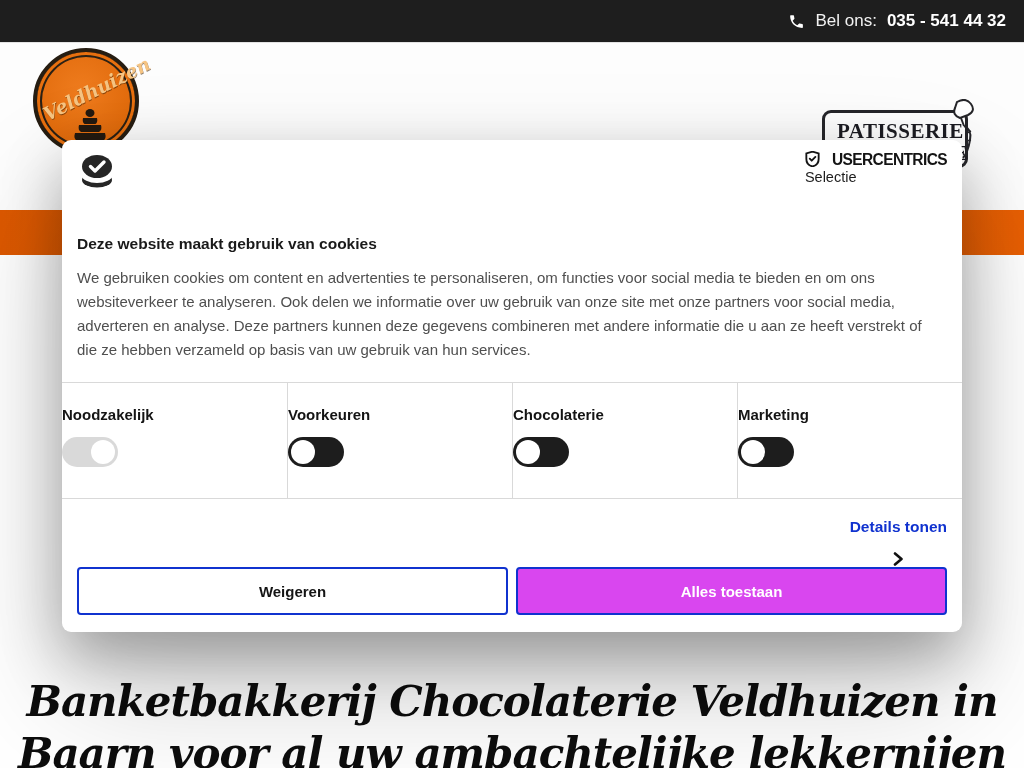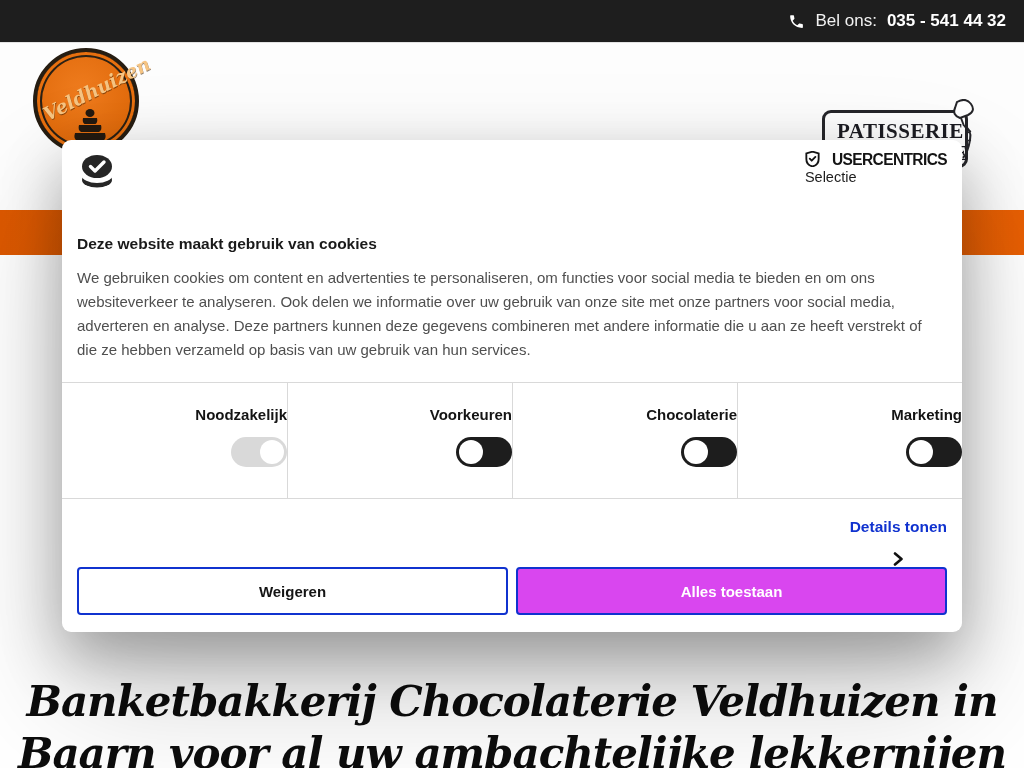--- a/index.html
+++ b/index.html
@@ -59,21 +59,21 @@
   .uc-product { font-size:14.5px; color:#1d1d1d; margin-top:1px; }
 
   .dlg-title { padding:40px 15px 0 15px; font-size:15.5px; font-weight:bold; color:#1a1a1a; }
   .dlg-body { padding:13px 15px 0 15px; font-size:15px; line-height:24px; color:#4f4f4f;
               max-width:885px; }
 
   
   .consent { position:absolute; left:0; top:242px; width:900px; height:117px;
              border-top:1px solid #d9d9d9; border-bottom:1px solid #d9d9d9;
              display:flex; }
-  .cat-cell { width:225px; display:flex; flex-direction:column; align-items:flex-end; }
+  .cat-cell { width:225px; display:flex; flex-direction:column; align-items:flex-start; }
   .cat-cell + .cat-cell { border-left:1px solid #d9d9d9; }
   .cat-label { margin-top:23px; font-size:15px; font-weight:bold; color:#141414; }
   .toggle { margin-top:14px; width:56px; height:30px; border-radius:15px;
             position:relative; cursor:pointer; }
   .toggle .knob { position:absolute; top:3px; width:24px; height:24px;
                   border-radius:50%; background:#fff; }
   .toggle.on-disabled { background:#d9d9d9; cursor:default; }
   .toggle.on-disabled .knob { right:3px; }
   .toggle.off { background:#1d1d1d; }
   .toggle.off .knob { left:3px; }

